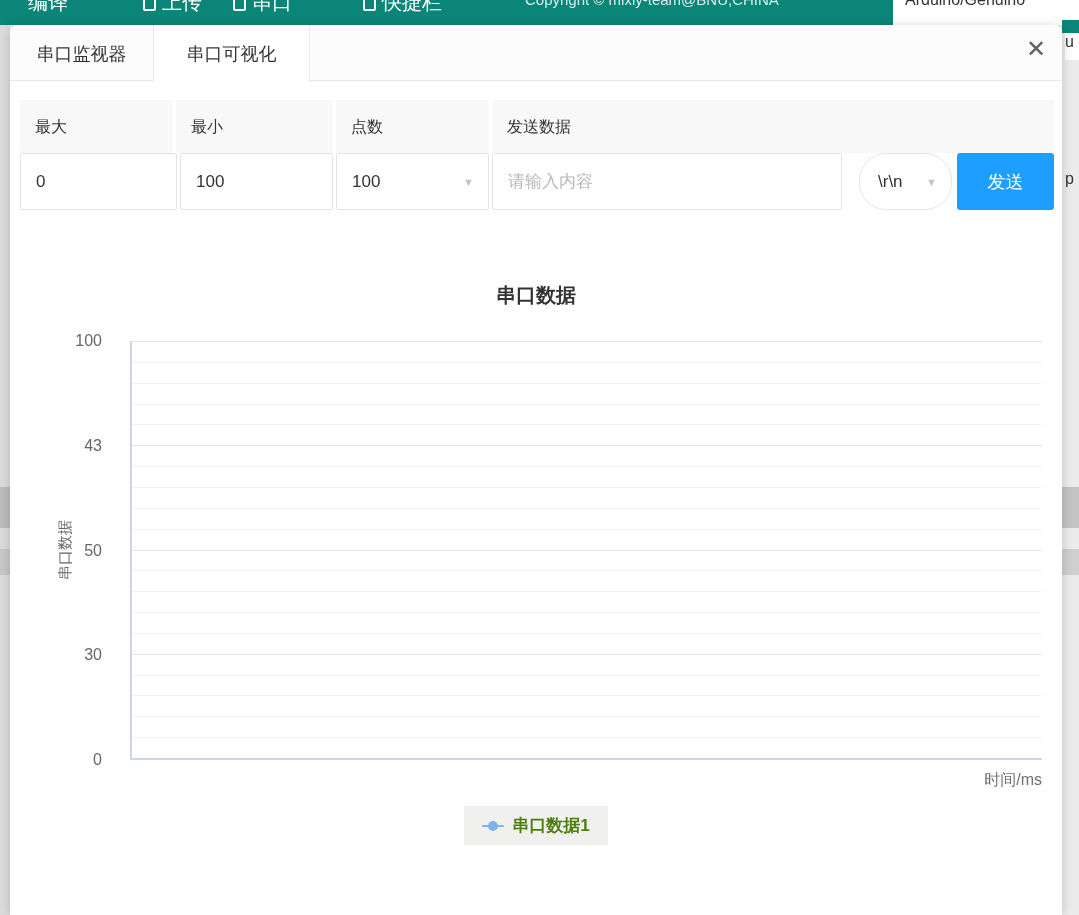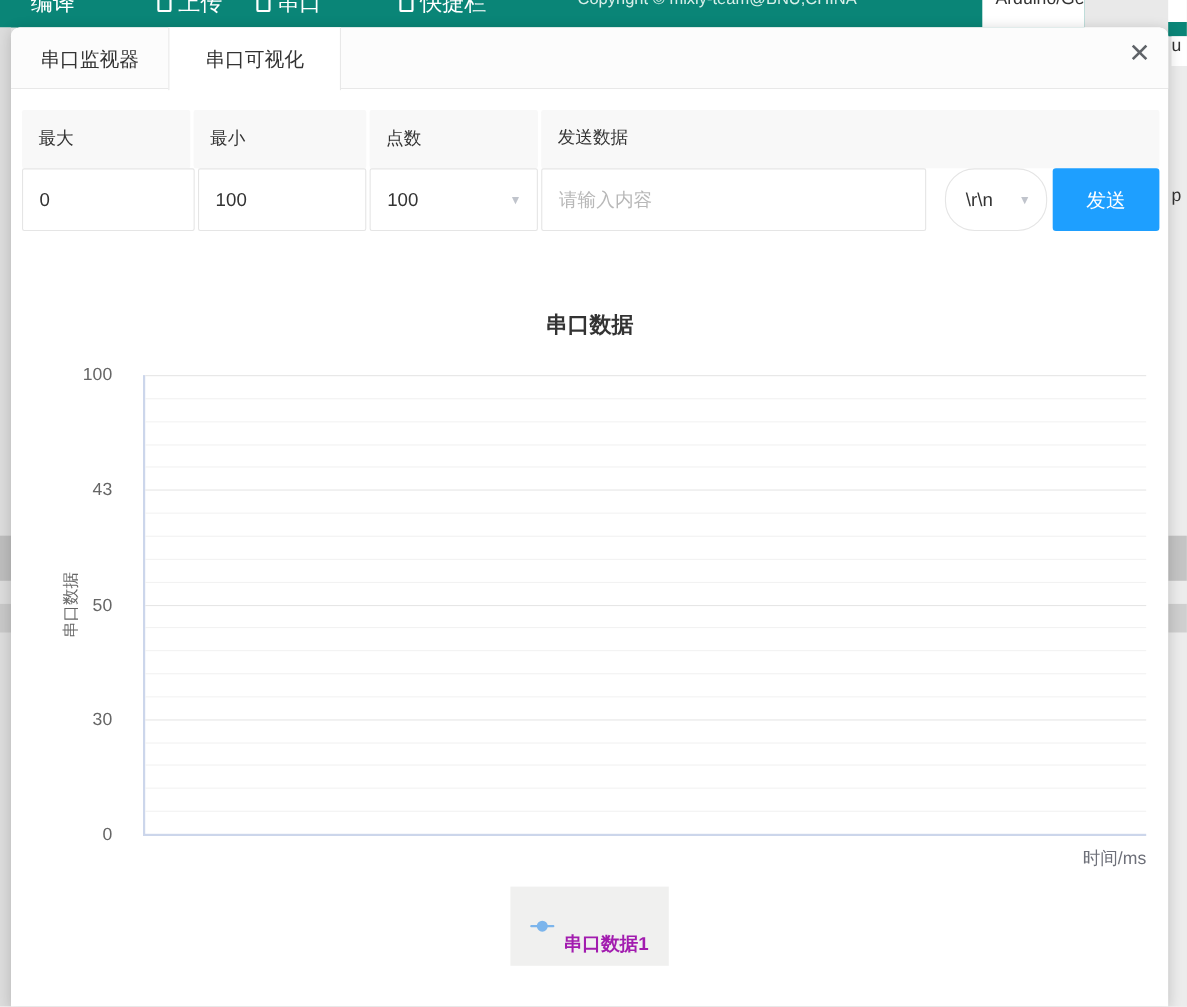--- a/index.html
+++ b/index.html
@@ -1,21 +1,21 @@
 <!DOCTYPE html>
 <html style="--teal: #0a8577; --accent: #1e9fff; --axis: #ccd6eb;"><head>
 <meta charset="utf-8">
 <style>
   * { margin:0; padding:0; box-sizing:border-box; }
   html,body { width:1079px; height:915px; overflow:hidden;
     font-family:"Liberation Sans","DejaVu Sans",sans-serif; background:#e9e9e9; }
   .page { position:relative; width:1079px; height:915px; }
 
   
-  .topbar { position:absolute; left:0; top:0; width:986px; height:25px;
+  .topbar { position:absolute; left:0; top:0; width:1079px; height:25px;
     background:var(--teal,#0a8577); overflow:hidden; z-index:1; }
   .tb-item { position:absolute; top:-11px; color:#fff; font-size:20px; white-space:nowrap; }
   .tb-icon { display:inline-block; width:13px; height:13px; border:2px solid #fff;
     border-radius:2px; vertical-align:-2px; margin-right:6px; }
   .copyright { position:absolute; top:-9px; left:525px; color:#d8efe9; font-size:15px; white-space:nowrap; }
   .board-box { position:absolute; left:893px; top:0; width:169px; height:25px;
     background:#fff; overflow:hidden; }
   .board-box span { position:absolute; top:-9px; left:12px; color:#333; font-size:16px; white-space:nowrap; }
 
   .left-sliver { position:absolute; left:0; top:25px; width:10px; height:890px; background:#dcdcdc; z-index:1; }
@@ -36,21 +36,21 @@
     color:#333; cursor:pointer; }
   .tab.active { width:157px; background:#fff; border-left:1px solid #e8e8e8;
     border-right:1px solid #e8e8e8; height:57px; position:relative; z-index:3; }
   .close { position:absolute; right:16px; top:12px; font-size:24px; color:#5f6368;
     cursor:pointer; line-height:1; font-weight:300; }
 
   .form { margin:19px 8px 0 10px; }
   .frow { display:flex; gap:3px; }
   .hcell { height:53px; line-height:53px; background:#f8f8f8; border-radius:2px;
     padding-left:15px; font-size:16px; color:#333; }
-  .c1 { width:157px; } .c2 { width:153px; } .c3 { width:153px; } .c4 { flex:1;font-family:Liberation Mono, monospace; }
+  .c1 { width:157px; } .c2 { width:153px; } .c3 { width:153px; } .c4 { flex:1; }
   .irow { display:flex; gap:3px; height:57px; }
   .ibox, input.ibox { height:57px; border:1px solid #e5e5e5; border-radius:2px; background:#fff;
     padding-left:15px; font-size:17px; color:#333; outline:none;
     font-family:"Liberation Sans","DejaVu Sans",sans-serif; }
   input.ibox::placeholder { color:#b8b8b8; }
   .selectbox { position:relative; display:flex; align-items:center; cursor:pointer; }
   .arrow { position:absolute; right:14px; top:50%; transform:translateY(-50%);
     color:#c0c4cc; font-size:11px; }
   .send-input { flex:1; margin-right:14px; }
   .ending { width:93px; padding-left:18px; margin-right:2px;border-radius:27px; }
@@ -72,21 +72,21 @@
   .y-title { position:absolute; left:55px; top:288px; transform:translate(-50%,-50%) rotate(-90deg);
     white-space:nowrap; font-size:15px; color:#666; }
   .x-title { position:absolute; left:120px; width:912px; top:508px; text-align:right;
     font-size:16px; color:#6e7079; }
   .legend-wrap { position:absolute; left:0; top:544px; width:100%; text-align:center; }
   .legend { display:inline-flex; align-items:center; background:#f0f0ef; padding:8px 18px;
     cursor:pointer; }
   .lg-marker { position:relative; width:22px; height:10px; margin-right:8px; }
   .lg-line { position:absolute; left:0; top:4px; width:22px; height:2px; border-radius:1px; }
   .lg-dot { position:absolute; left:6px; top:0; width:10px; height:10px; border-radius:50%; }
-  .lg-text { font-size:17px; font-weight:bold; color:#a21caf;margin-top:33px; }
+  .lg-text { font-size:17px; font-weight:bold; color:#4d7c0f; }
 </style>
 </head>
 <body>
 
 <div class="page">
 
   <div class="topbar">
     <div class="tb-item" style="left:28px">
       <span>编译</span>
     </div>

